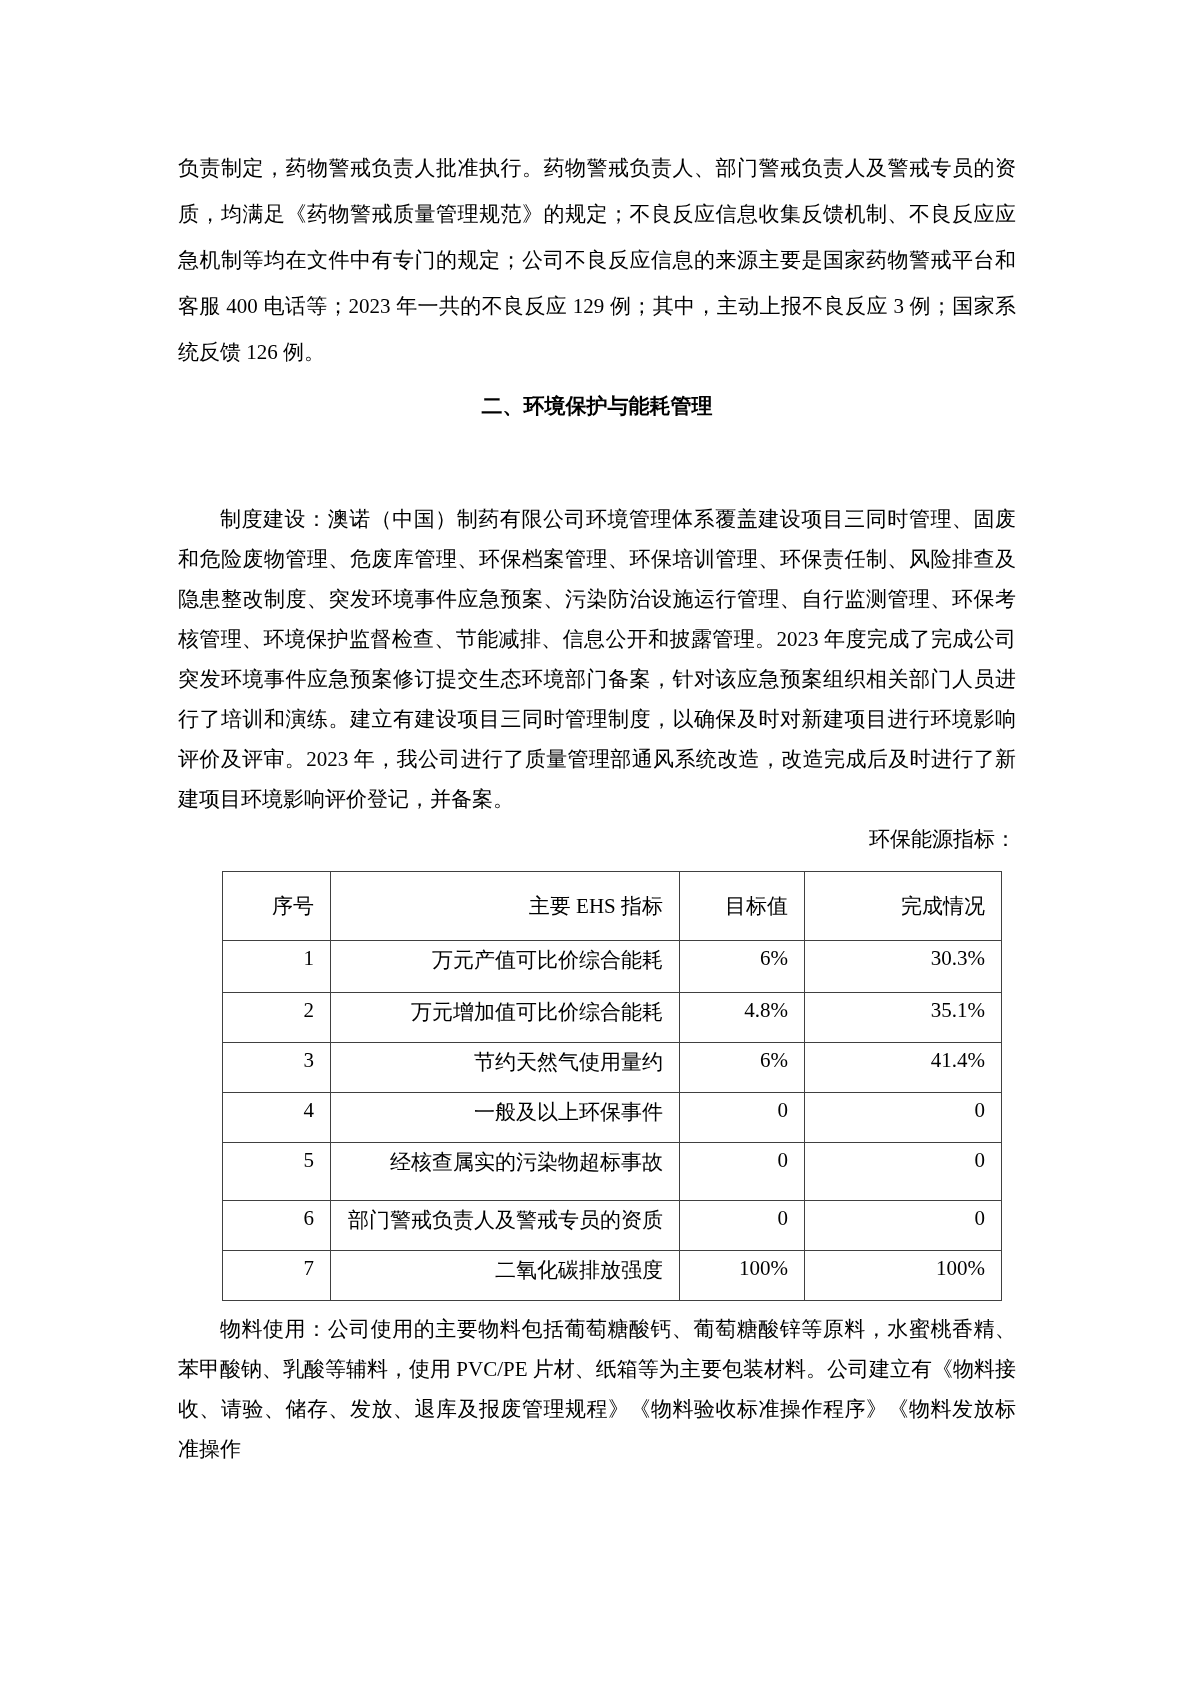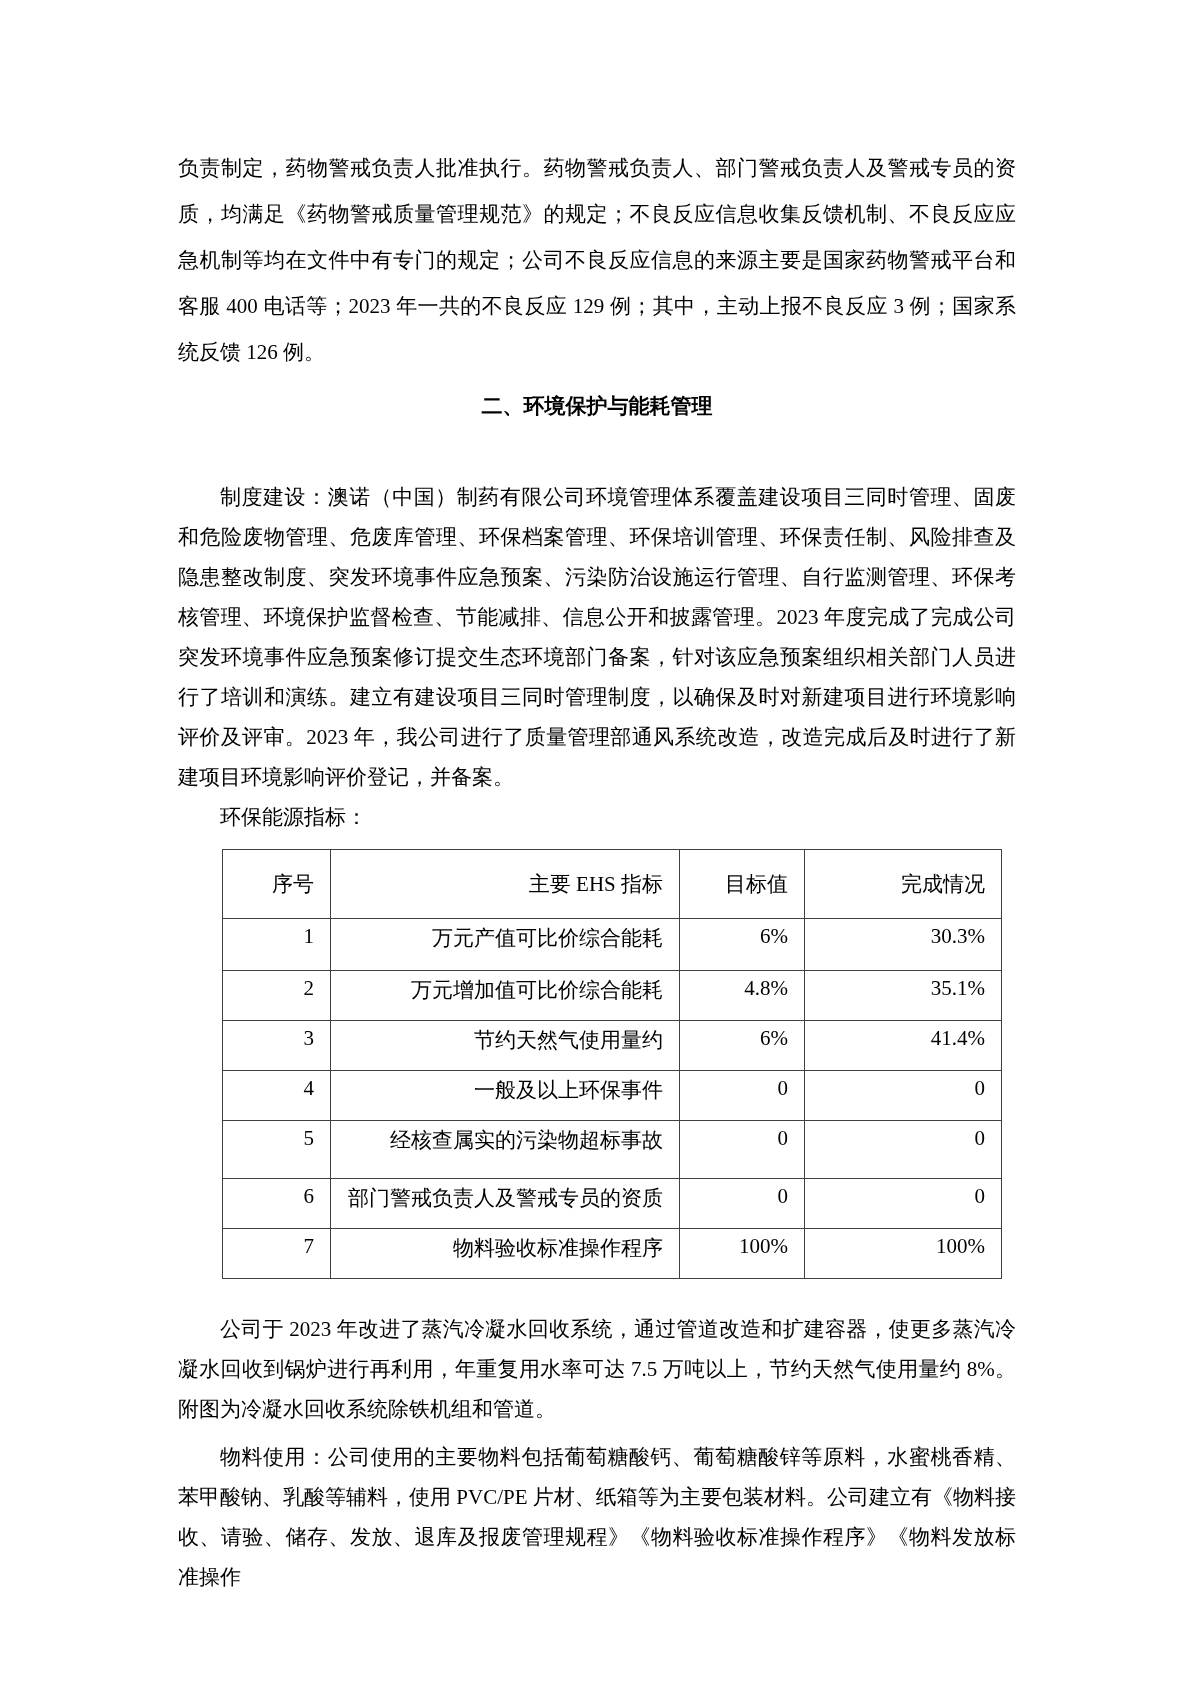--- a/index.html
+++ b/index.html
@@ -37,28 +37,28 @@
     text-indent: 2em;
   }
   .section-heading {
     margin: 16px 0 0 0;
     font-size: 21px;
     font-weight: bold;
     line-height: 30px;
     text-align: center;
   }
   .para-system {
-    margin-top: 56px;
+    margin-top: 78px;
   }
   .single-line {
     margin: 0;
     font-size: 21px;
     line-height: 40px;
     text-indent: 2em;
-    text-align: left;
+    text-align: right;
   }
   table.ehs {
     border-collapse: collapse;
     table-layout: fixed;
     width: 779px;
     margin: 12px 0 0 44px;
   }
   table.ehs td, table.ehs th {
     border: 1px solid #404040;
     font-size: 21px;
@@ -143,24 +143,23 @@
         <td>0</td>
       </tr>
       <tr style="height:47px">
         <td>6</td>
         <td>部门警戒负责人及警戒专员的资质</td>
         <td>0</td>
         <td>0</td>
       </tr>
       <tr style="height:28px">
         <td>7</td>
-        <td>物料验收标准操作程序</td>
+        <td>二氧化碳排放强度</td>
         <td>100%</td>
         <td>100%</td>
       </tr>
     </tbody>
   </table>
 
-  <p class="para para-normal para-steam indent2">公司于 2023 年改进了蒸汽冷凝水回收系统，通过管道改造和扩建容器，使更多蒸汽冷凝水回收到锅炉进行再利用，年重复用水率可达 7.5 万吨以上，节约天然气使用量约 8%。附图为冷凝水回收系统除铁机组和管道。</p>
 
   <p class="para para-normal para-materials indent2">物料使用：公司使用的主要物料包括葡萄糖酸钙、葡萄糖酸锌等原料，水蜜桃香精、苯甲酸钠、乳酸等辅料，使用 PVC/PE 片材、纸箱等为主要包装材料。公司建立有《物料接收、请验、储存、发放、退库及报废管理规程》《物料验收标准操作程序》《物料发放标准操作</p>
 
 </div>
 
 </body></html>

